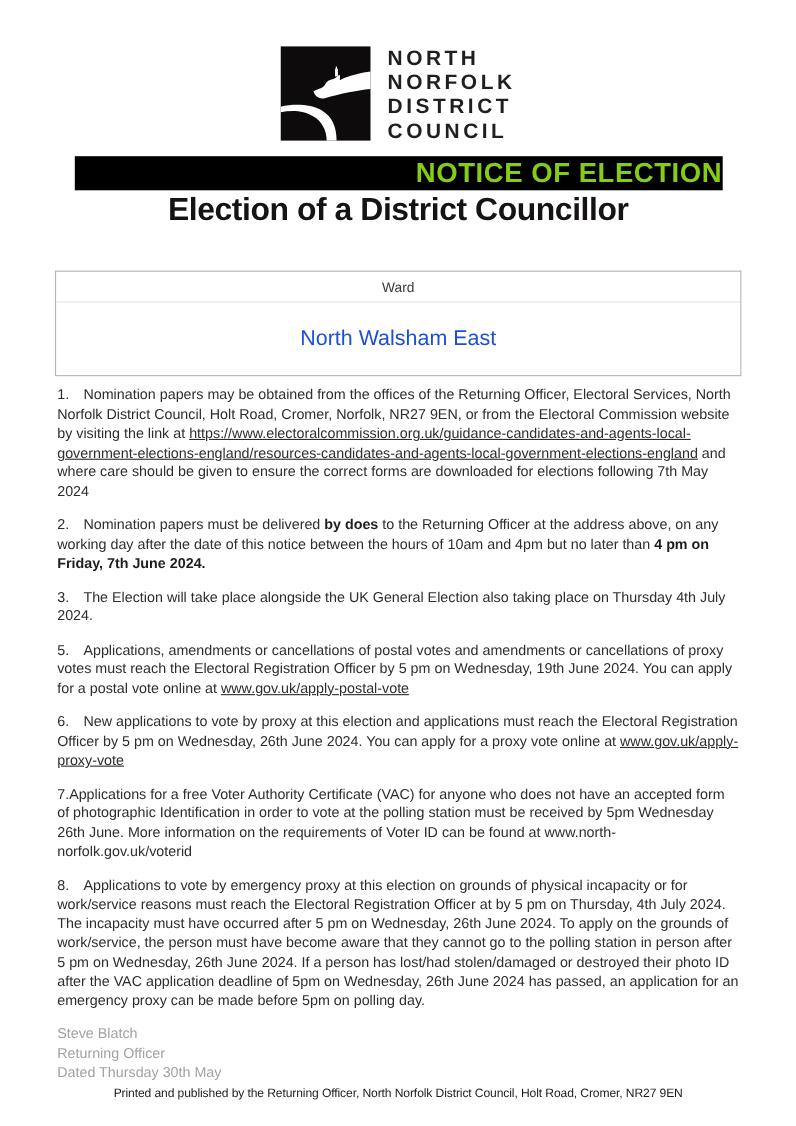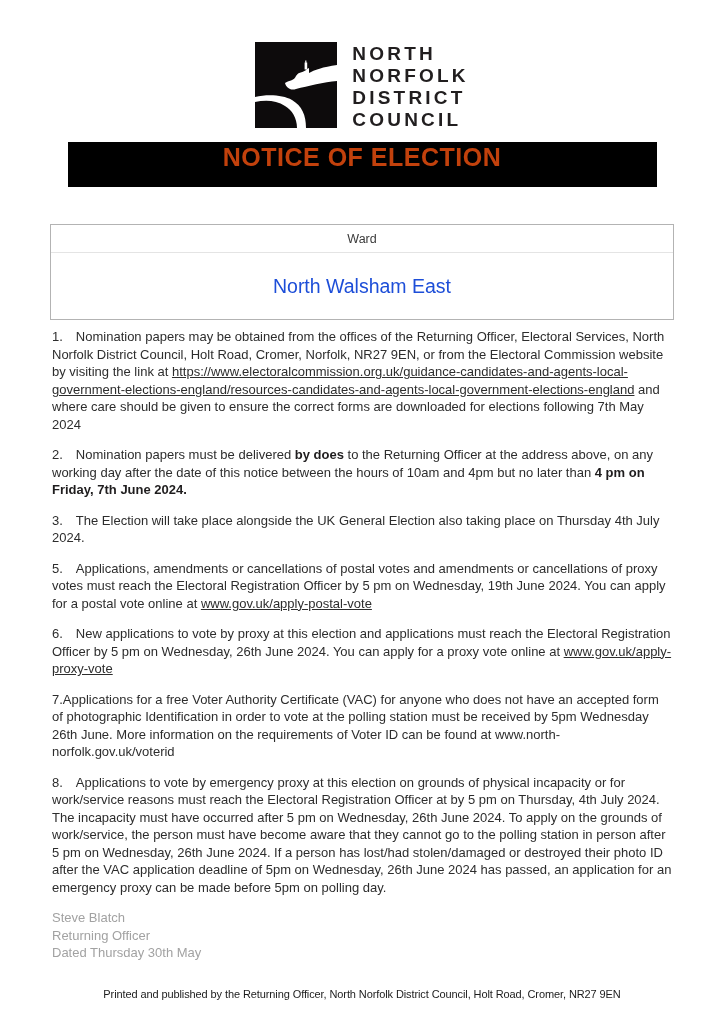--- a/index.html
+++ b/index.html
@@ -28,25 +28,25 @@
     padding-top: 1px;
     font-weight: bold;
     font-size: 19px;
     line-height: 22px;
     letter-spacing: 3.2px;
     color: #211e1f;
   }
   
   .banner {
     width: 589px;
-    height: 45px;
+    height: 31px;
     margin: 11px auto 0;
     background: #000000;
-    color: #c2410c;
-    text-align: center;
+    color: #84cc16;
+    text-align: right;
     font-weight: bold;
     font-size: 25px;
     line-height: 31px;
     letter-spacing: 0.5px;
   }
   .title {
     margin-top: 1px;
     text-align: center;
     font-weight: bold;
     font-size: 29px;
@@ -145,20 +145,21 @@
       <div>NORFOLK</div>
       <div>DISTRICT</div>
       <div>COUNCIL</div>
     </div>
   </div>
 
   <div class="banner">
     <span>NOTICE OF ELECTION</span>
   </div>
 
+  <h1 class="title">Election of a District Councillor</h1>
 
   <div class="info-table">
     <div class="box ward-box">
       <div class="box-header">Ward</div>
       <div class="box-value">North Walsham East</div>
     </div>
   </div>
 
   <main class="notice-body">
       <p class="para"><span class="pnum gap">1.</span><span class="normal">Nomination papers may be obtained from the offices of the Returning Officer, Electoral Services, North Norfolk District Council, Holt Road, Cromer, Norfolk, NR27 9EN, or from the Electoral Commission website by visiting the link at </span><a class="link">https://www.electoralcommission.org.uk/guidance-candidates-and-agents-local-government-elections-england/resources-candidates-and-agents-local-government-elections-england</a><span class="normal"> and where care should be given to ensure the correct forms are downloaded for elections following 7th May 2024</span></p>

